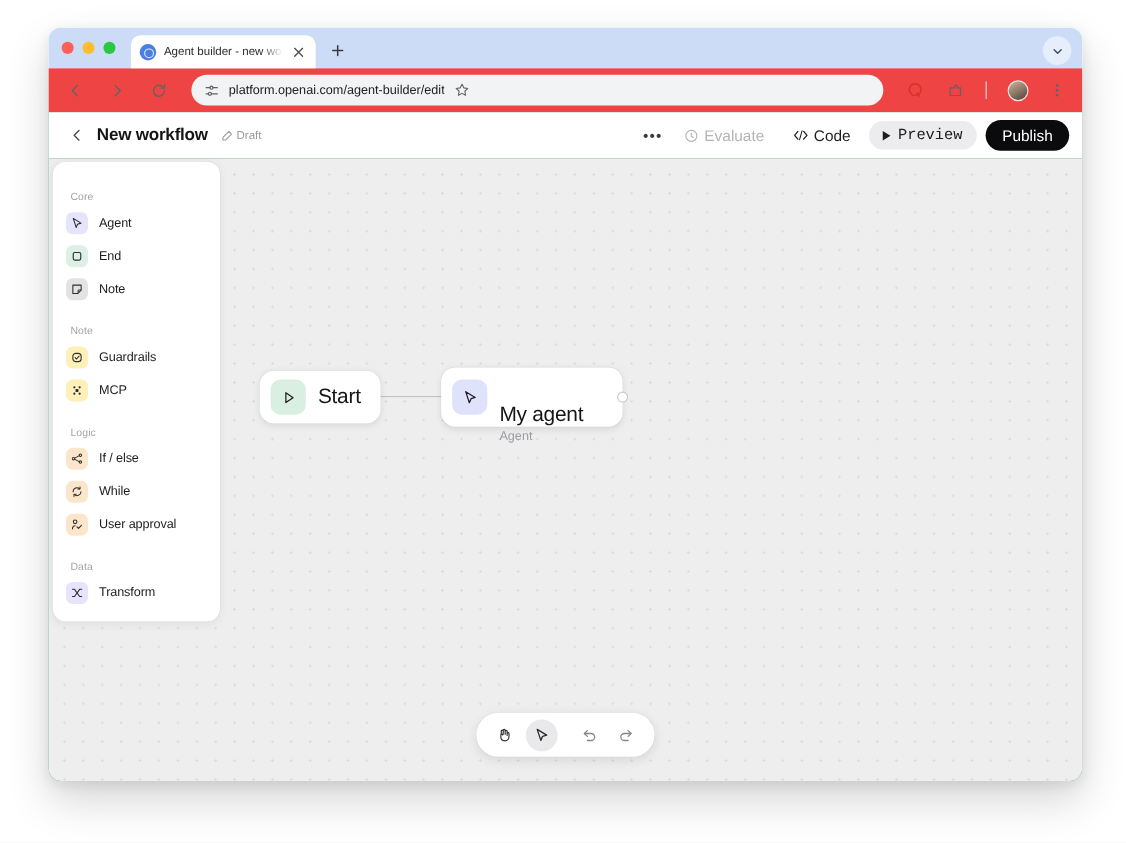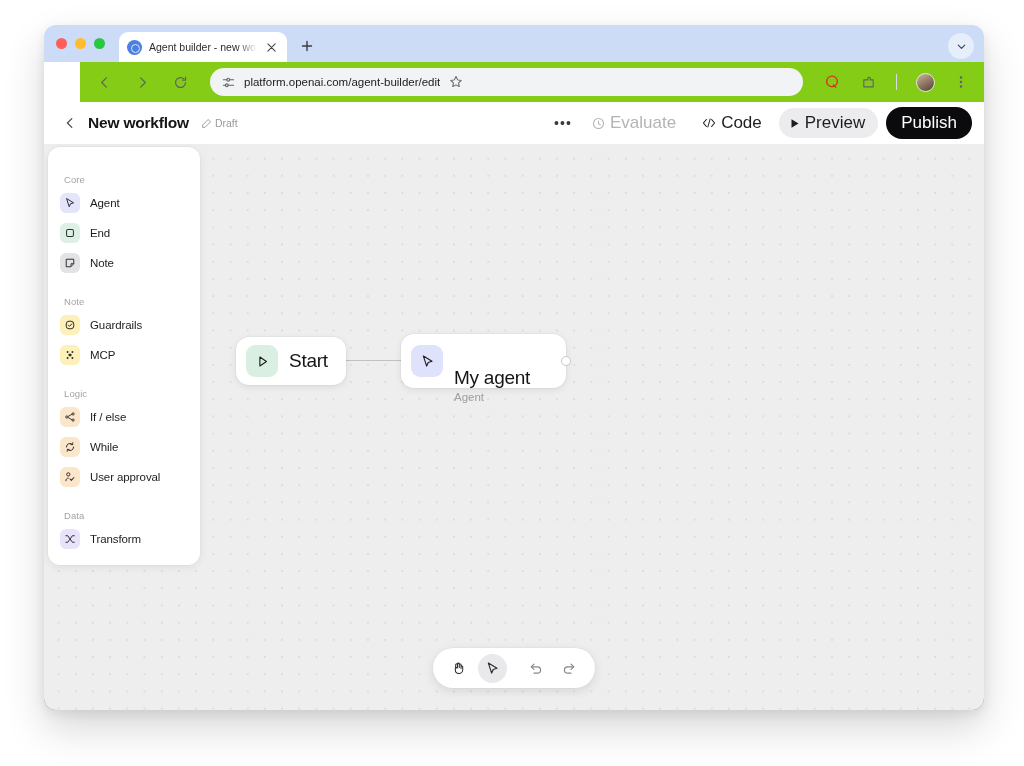--- a/index.html
+++ b/index.html
@@ -105,27 +105,26 @@
     width: 26px; height: 26px;
     border-radius: 50%;
     background: rgba(255,255,255,0.5);
     display: flex; align-items: center; justify-content: center;
     color: #3d4c66;
   }
 
   
   .addr-bar {
     height: 40px;
-    background: #84cc16;
+    background: #ef4444;
     display: flex;
     align-items: center;
     padding: 0 10px;
     gap: 10px;
     flex: none;
-    margin-left: 36px;
   }
   .nav-btn {
     width: 28px; height: 28px;
     display: flex; align-items: center; justify-content: center;
     border-radius: 50%;
     color: #5f6368;
     flex: none;
   }
   .omnibox {
     flex: 1;
@@ -213,30 +212,31 @@
     color: #3b3b3d;
     font-size: 14px;
     letter-spacing: 1px;
     border-radius: 6px;
     flex: none;
   }
   .hdr-btn {
     display: flex;
     align-items: center;
     gap: 5px;
-    font-size: 17px;
+    font-size: 14px;
     padding: 5px 9px;
     border-radius: 16px;
     color: #1d1d1f;
     white-space: nowrap;
   }
   .hdr-btn.muted { color: #b4b4b8; }
   .hdr-btn.pill {
     background: #ececee;
     padding: 5px 13px 5px 11px;
+    font-family: Liberation Mono, monospace;
   }
   .hdr-btn.dark {
     background: #0b0b0d;
     color: #ffffff;
     padding: 6px 15px;
     font-weight: 500;
   }
 
   
   .canvas {

